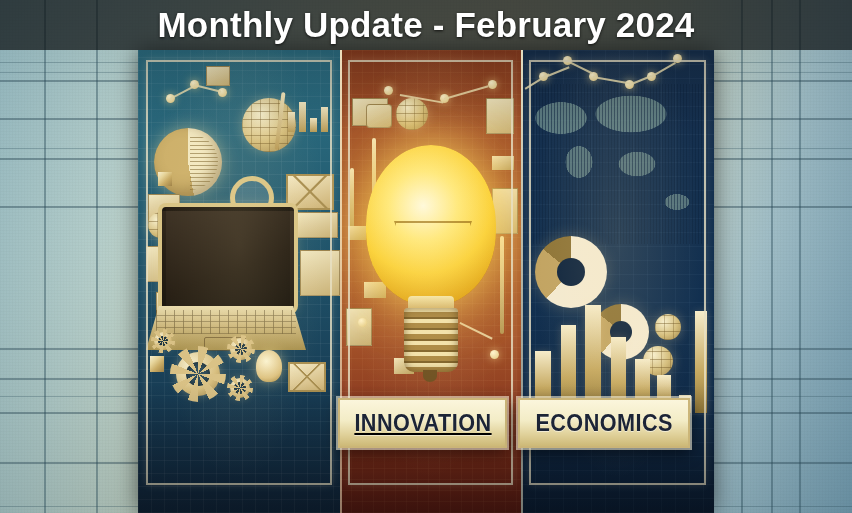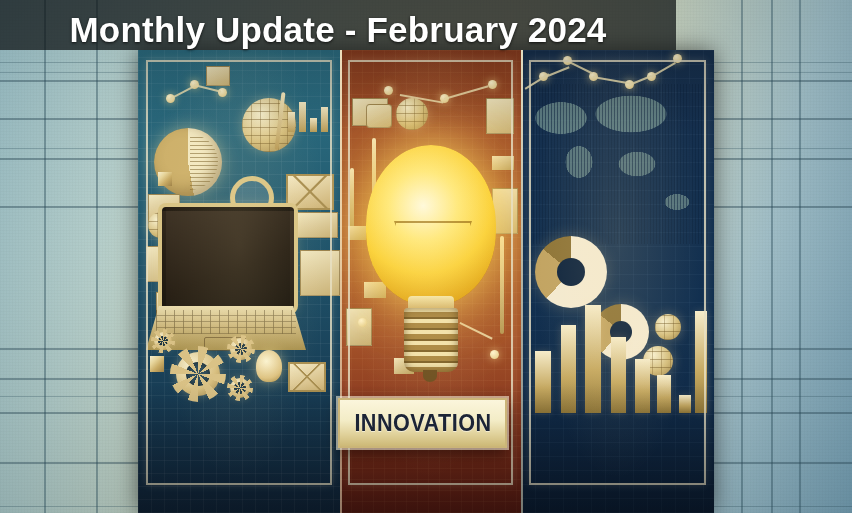--- a/index.html
+++ b/index.html
@@ -153,31 +153,31 @@
 
   
   .plaque{position:absolute;bottom:65px;height:46px;
     background:linear-gradient(180deg,#fbf6dc 0%,#f3ecc6 45%,#e0d19a 75%,#cdb977 100%);
     border:2px solid #cbb578;box-shadow:0 0 0 2px rgba(255,250,225,.55),0 6px 14px rgba(0,0,0,.45);
     display:flex;align-items:center;justify-content:center;}
   .plaque span{font-family:"Liberation Sans",sans-serif;font-weight:bold;
     font-size:23px;letter-spacing:.5px;color:#1c2436;
     text-shadow:0 1px 0 rgba(255,255,255,.5);transform:scaleX(.94);white-space:nowrap;}
   #pl1{left:12px;width:178px;}
-  #pl2{left:200px;width:165px;}
+  #pl2{left:200px;width:165px;text-decoration:underline;}
   #pl3{left:380px;width:168px;}
 
   .panel-glow{position:absolute;inset:0;pointer-events:none;
     background:radial-gradient(ellipse at 50% 42%,rgba(255,230,170,.13),rgba(0,0,0,0) 62%),
                linear-gradient(180deg,rgba(0,0,0,.18) 0%,rgba(0,0,0,0) 18%,rgba(0,0,0,0) 72%,rgba(0,0,0,.38) 100%);}
   .divider{position:absolute;top:0;bottom:0;width:2px;background:linear-gradient(180deg,rgba(250,240,205,.9),rgba(250,240,205,.45));}
 
   
-  #banner{position:absolute;left:0;top:0;width:676px;height:50px;
-    background:rgba(12,16,18,.72);display:flex;align-items:flex-end;justify-content:center;}
+  #banner{position:absolute;left:0;top:0;width:852px;height:50px;
+    background:rgba(12,16,18,.72);display:flex;align-items:center;justify-content:center;}
   #banner-title{font-family:"Liberation Sans",sans-serif;font-weight:bold;font-size:35px;
     color:#ffffff;letter-spacing:.2px;white-space:nowrap;
     text-shadow:0 1px 3px rgba(0,0,0,.75);}
 </style>
 </head>
 <body>
 
 <div id="stage">
 
   <div class="bg">
@@ -340,19 +340,22 @@
       <div class="frame"></div>
       <div class="panel-glow"></div>
     </div>
 
     <div class="divider" style="left:202px"></div>
     <div class="divider" style="left:383px"></div>
 
     <div class="plaque" id="pl2">
       <span>INNOVATION</span>
     </div>
+    <div class="plaque" id="pl3">
+      <span>ECONOMICS</span>
+    </div>
   </div>
 
   <div id="banner">
     <div id="banner-title">Monthly Update - February 2024</div>
   </div>
 
 </div>
 
 </body></html>

